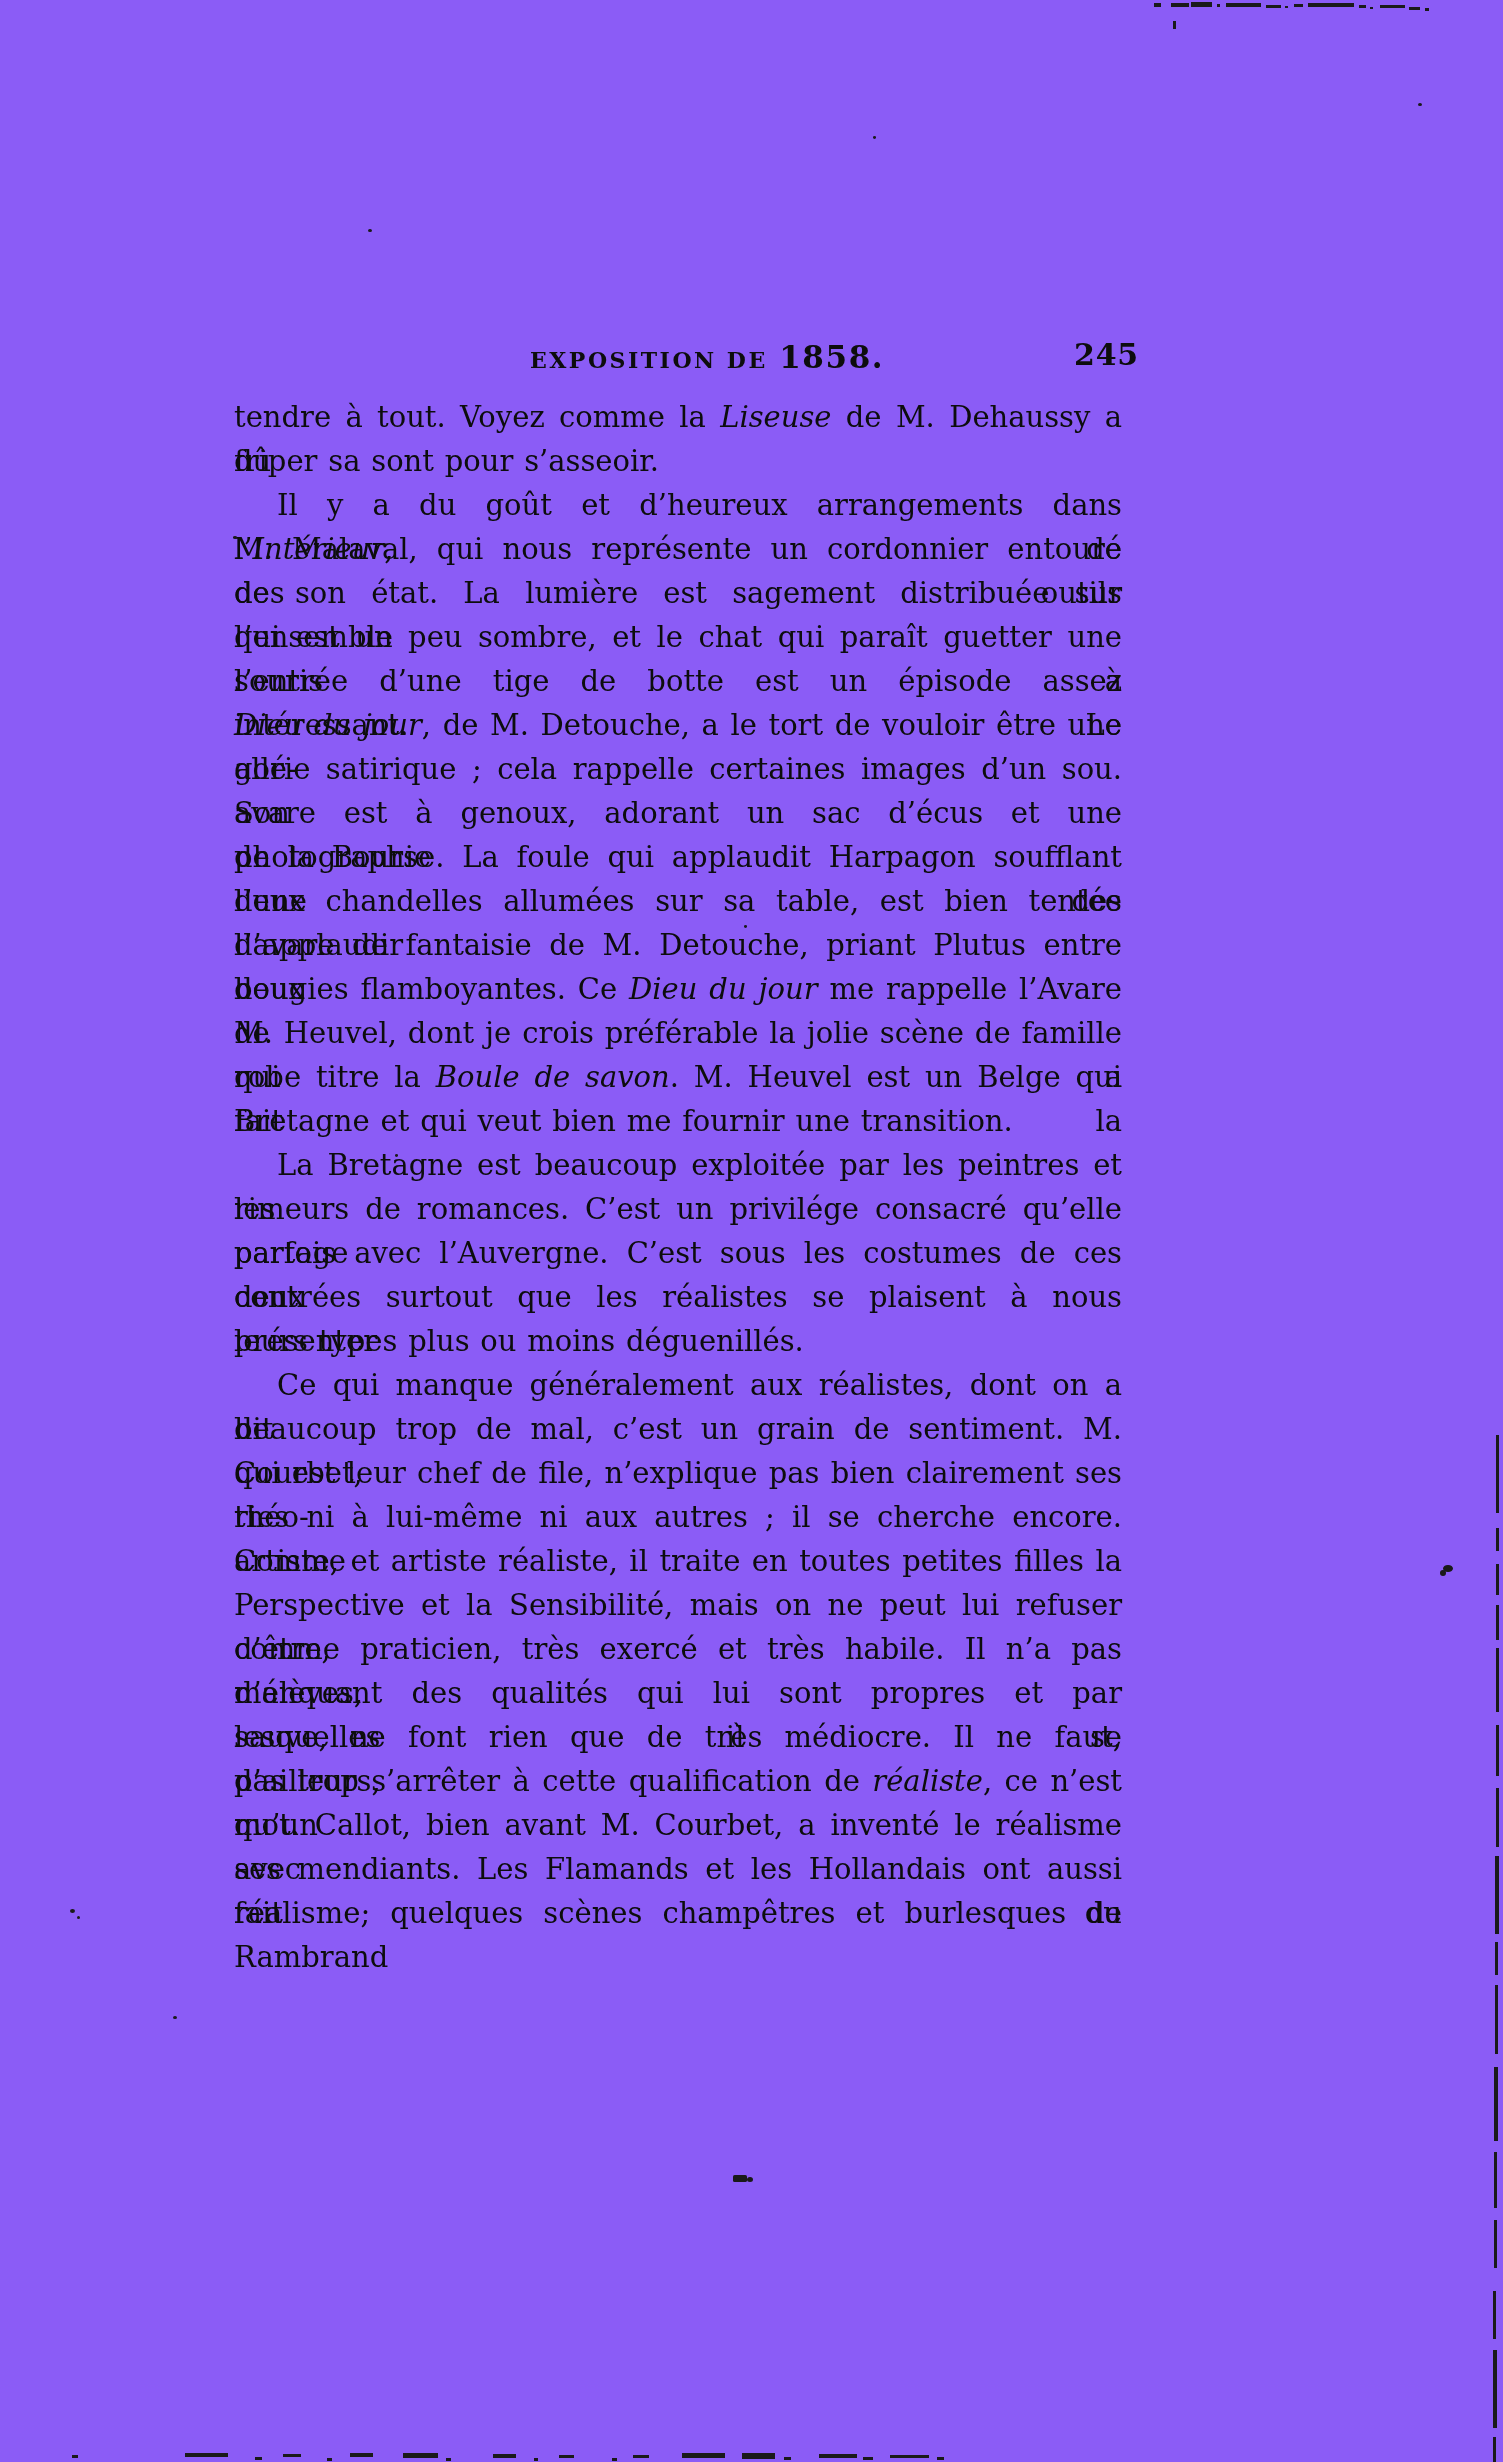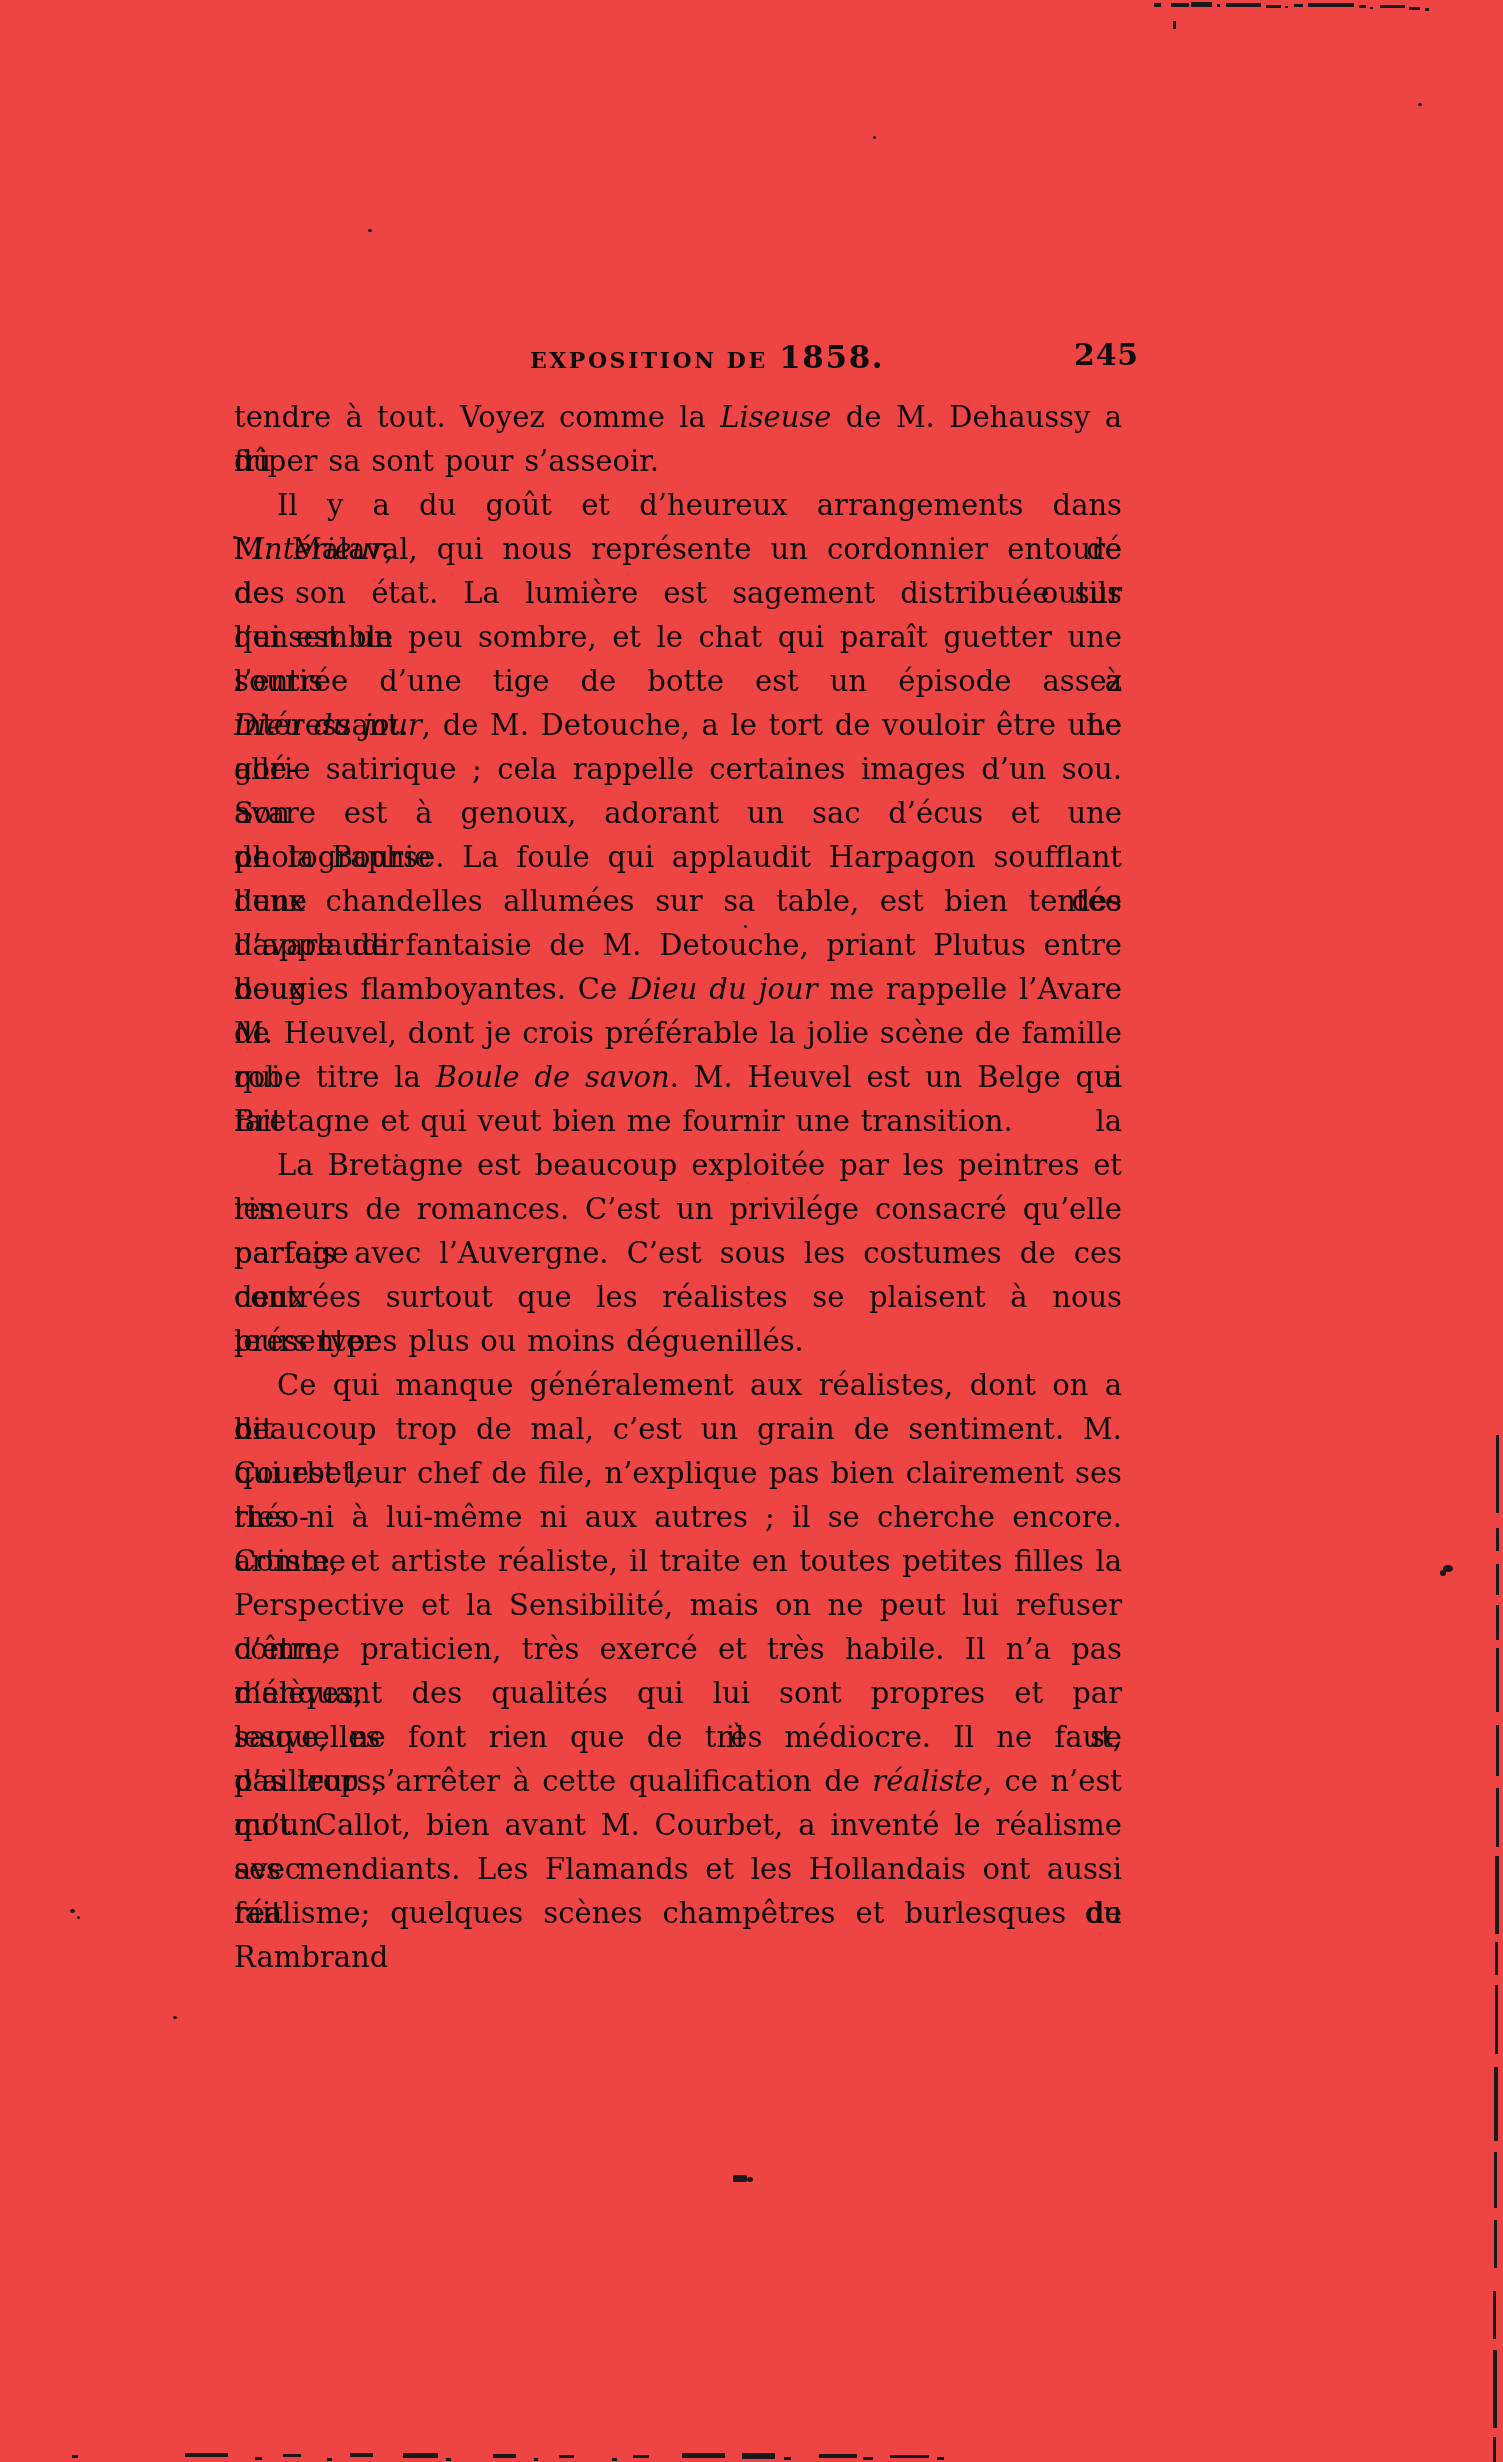--- a/index.html
+++ b/index.html
@@ -4,21 +4,21 @@
 <style>
   html, body {
     margin: 0;
     padding: 0;
     background: #e8e8e8;
   }
   .page {
     position: relative;
     width: 1504px;
     height: 2462px;
-    background: #ef4444;
+    background: #8b5cf6;
     overflow: hidden;
     font-family: "DejaVu Serif", "Liberation Serif", serif;
     color: #0d0d0d;
   }
   
   .header {
     position: absolute;
     left: 234px;
     top: 339px;
     width: 888px;

